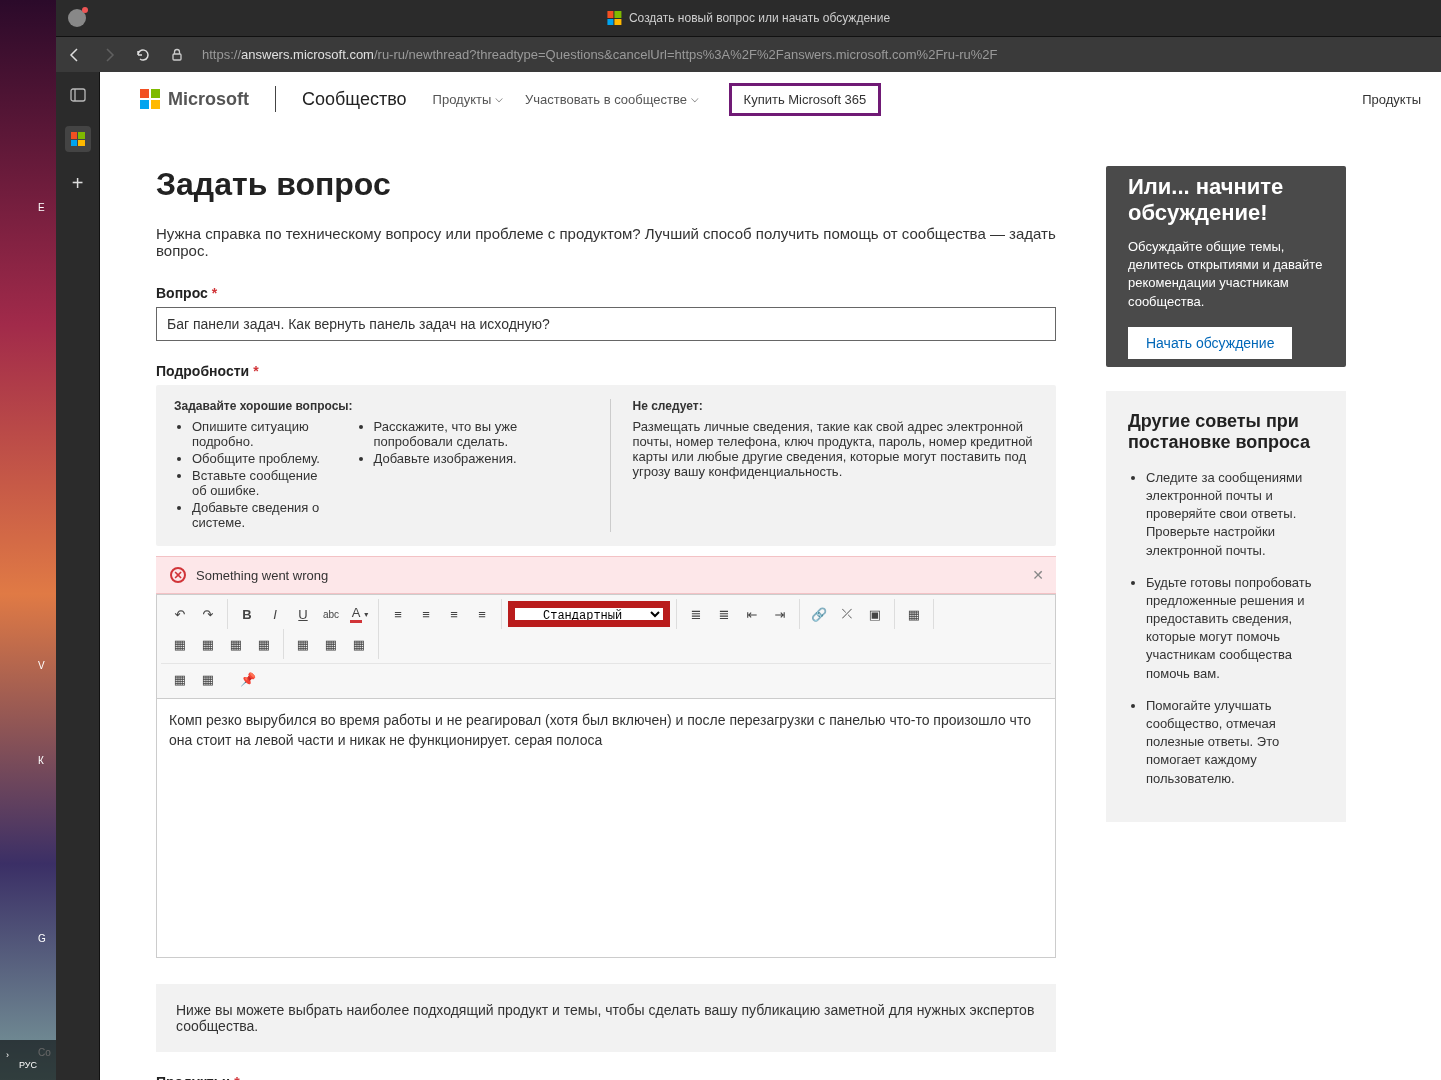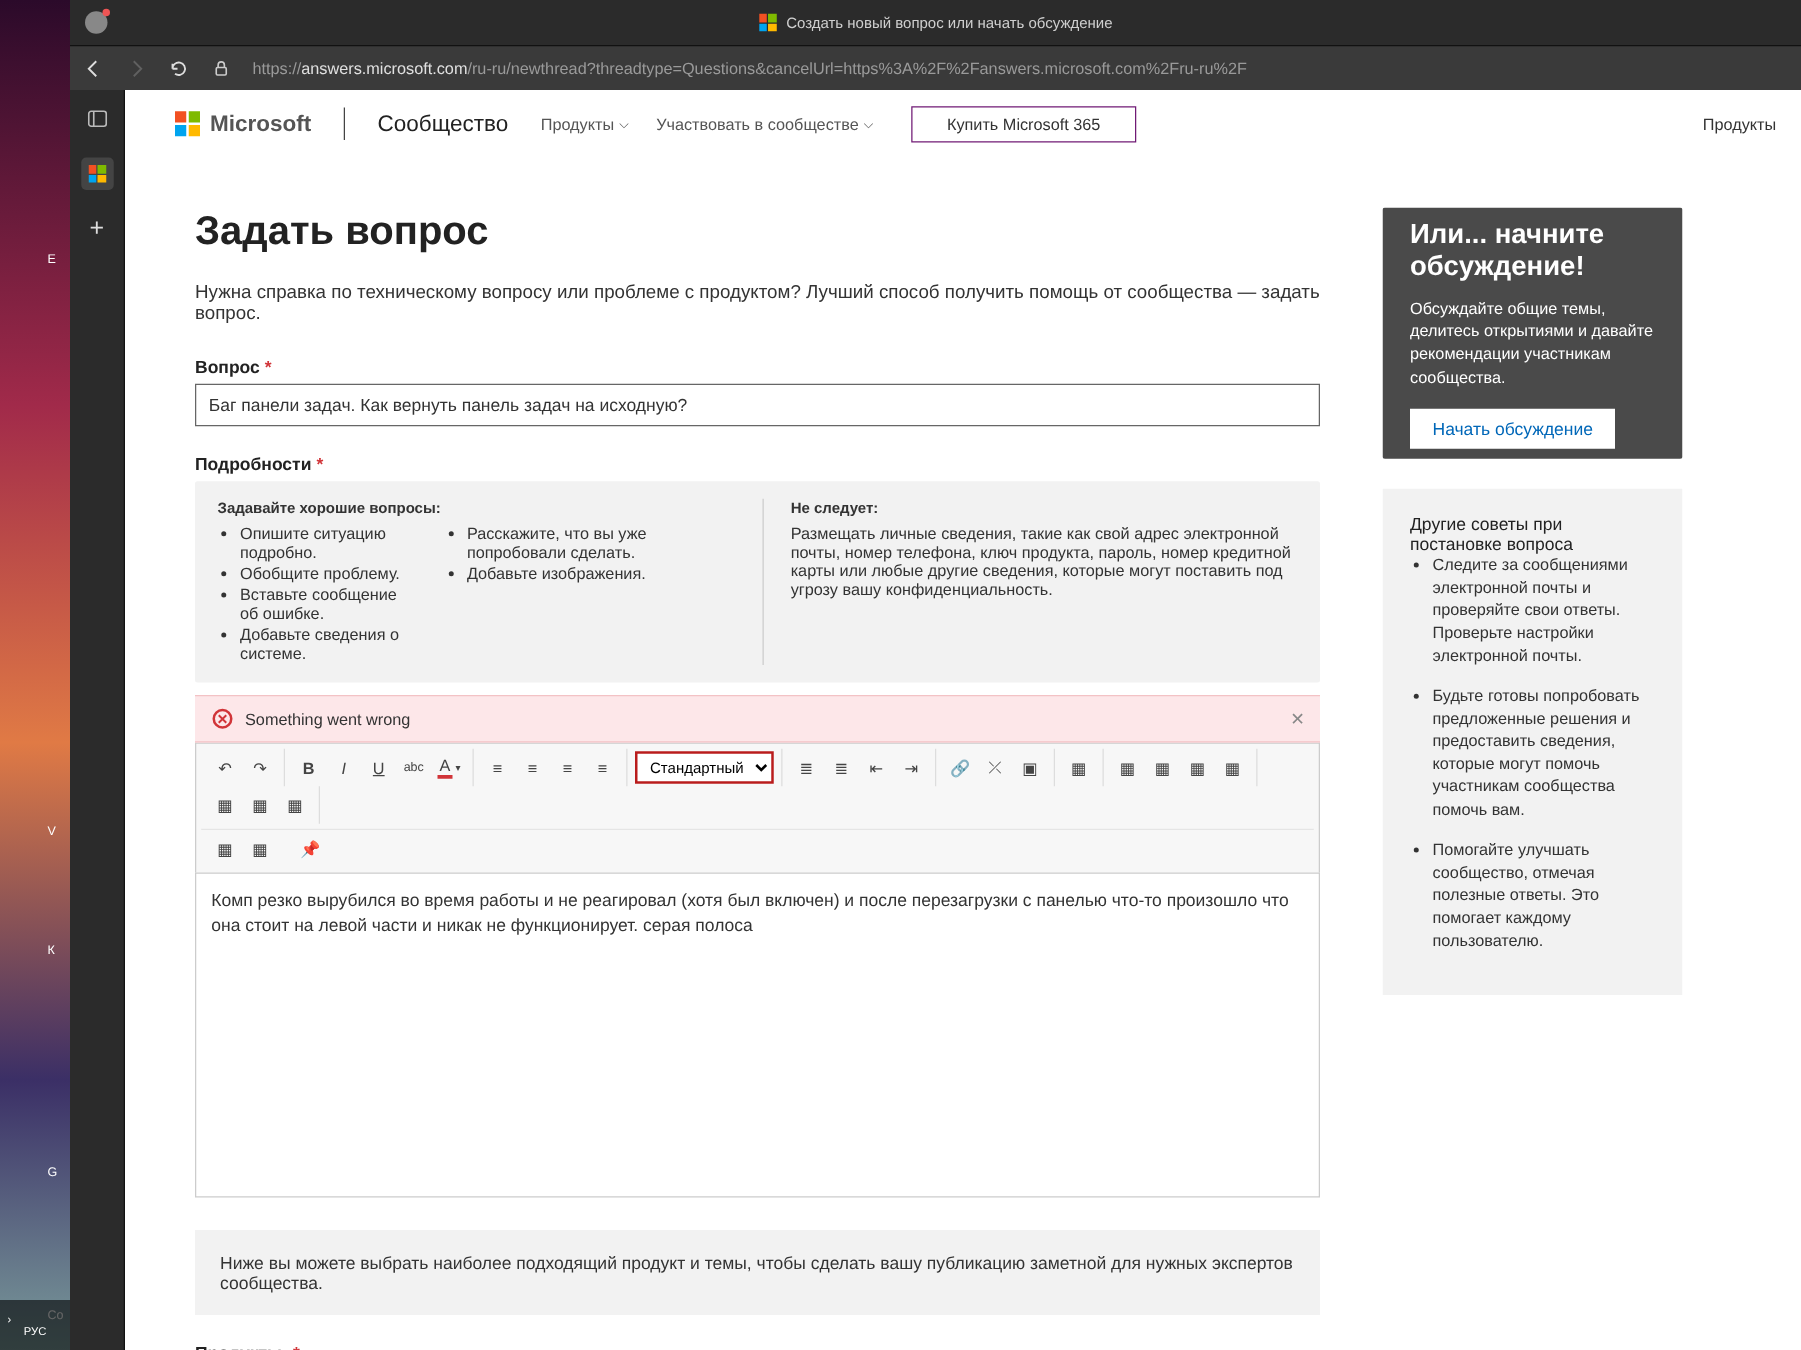--- a/index.html
+++ b/index.html
@@ -38,21 +38,21 @@
   .page-inner { min-height:1000px; }
 
   
   .topnav { height:54px; border-bottom:0; display:flex; align-items:center; padding:0 40px; gap:26px; font-size:13px; color:#333; position:relative;}
   .topnav .brand { display:flex; align-items:center; gap:8px; font-size:18px; font-weight:600; color:#555;}
   .topnav .brand .ms-logo{width:20px;height:20px;gap:2px;}
   .topnav .divider { width:1px; height:26px; background:#444; margin:0 0px;}
   .topnav .community { font-size:18px; font-weight:400; color:#222;}
   .topnav .menu { display:flex; gap:22px; align-items:center; font-size:13px; color:#555;}
   .topnav .menu span{cursor:pointer; display:flex; align-items:center; gap:4px;}
-  .topnav .buy { border:1px solid #701a75; padding:6px 28px; font-size:13px; cursor:pointer; margin-left:4px;}
+  .topnav .buy { border:3px solid #701a75; padding:6px 12px; font-size:13px; cursor:pointer; margin-left:4px;}
   .topnav .right { position:absolute; right:20px; font-size:13px; color:#333;}
   .chev{font-size:10px;}
 
   
   .main { padding: 40px 56px 40px 56px; display:flex; gap:50px; align-items:flex-start;}
   .col-main { width: 900px; }
   .col-side { flex: 0 0 240px; overflow:hidden;}
 
   h1 { font-size:32px; font-weight:600; margin-bottom:22px; color:#222;}
   .subtitle { font-size:15px; color:#333; margin-bottom:26px;}
@@ -68,34 +68,34 @@
   .tips li{margin-bottom:2px;}
   .tips .twocol{display:flex; gap:20px;}
 
   .alert { background:#fde7e9; border-top:1px solid #f3c2c5; border-bottom:1px solid #f3c2c5; padding:10px 14px; display:flex; align-items:center; gap:10px; font-size:13px; color:#333; margin-top:10px; position:relative;}
   .alert .err-icon{ width:16px; height:16px; border:2px solid #d13438; border-radius:50%; color:#d13438; display:flex; align-items:center; justify-content:center; font-size:11px; font-weight:700;}
   .alert .close{position:absolute; right:12px; color:#888; cursor:pointer; font-size:14px;}
 
   .toolbar { background:#f7f7f7; border:1px solid #ccc; border-bottom:none; padding:4px; display:flex; flex-wrap:wrap; gap:0; align-items:center;}
   .toolbar .grp{ display:flex; border-right:1px solid #ddd; padding:2px 6px; gap:2px;}
   .toolbar button{ width:26px; height:26px; border:none; background:transparent; cursor:pointer; color:#444; font-size:13px; display:flex; align-items:center; justify-content:center; border-radius:2px;}
-  .toolbar select{height:26px; border:2px solid #b91c1c; background:#fff; font-size:12px; padding:0 6px;}
+  .toolbar select{height:26px; border:7px solid #b91c1c; background:#fff; font-size:12px; padding:0 24px;font-family:Liberation Mono, monospace;}
   .toolbar .row2{width:100%; display:flex; padding:2px 6px; gap:2px; border-top:1px solid #e5e5e5; margin-top:4px;}
 
   .editor { border:1px solid #ccc; min-height:260px; padding:12px; font-size:14px; color:#333; line-height:1.4;}
 
   .below-note { background:#f2f2f2; padding:18px 20px; font-size:14px; color:#333; margin-top:26px;}
 
   
   .panel-dark { background:#4a4a4a; color:#fff; padding:8px 22px; border-radius:2px; margin-bottom:24px;}
   .panel-dark h2{font-size:22px; font-weight:600; margin-bottom:12px;}
   .panel-dark p{font-size:13px; line-height:1.4; margin-bottom:16px;}
   .panel-dark .btn{background:#fff; color:#0067b8; border:none; padding:8px 18px; font-size:14px; cursor:pointer;}
   .panel-light { background:#f2f2f2; padding:20px 22px; font-size:13px; color:#333;}
-  .panel-light h3{font-size:14px; font-weight:400; margin-bottom:0; color:#222;}
+  .panel-light h3{font-size:18px; font-weight:700; margin-bottom:16px; color:#222;}
   .panel-light ul{list-style:disc; padding-left:18px;}
   .panel-light li{margin-bottom:14px; line-height:1.4;}
 
   svg{display:block;}
 </style>
 </head>
 <body>
 
 <div class="desktop-strip"></div>
 <span class="desktop-label" style="top:202px;">Е</span>

